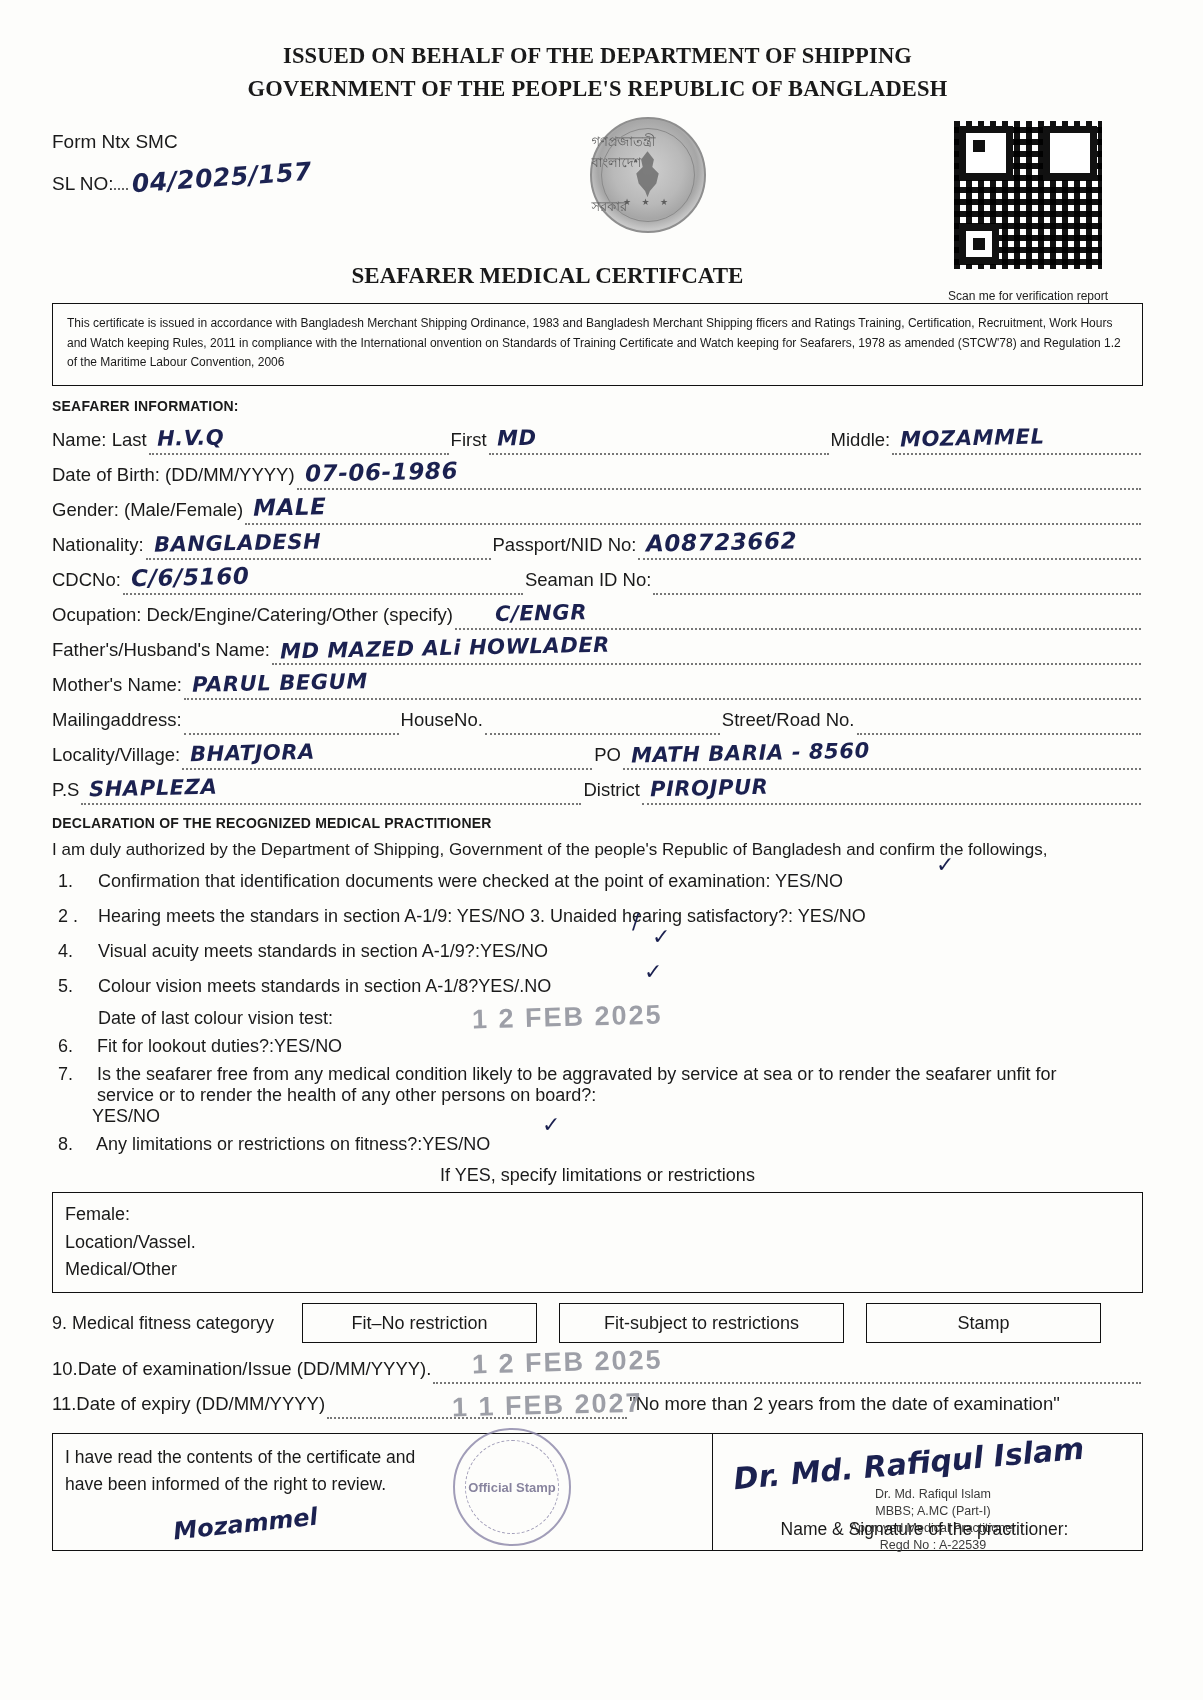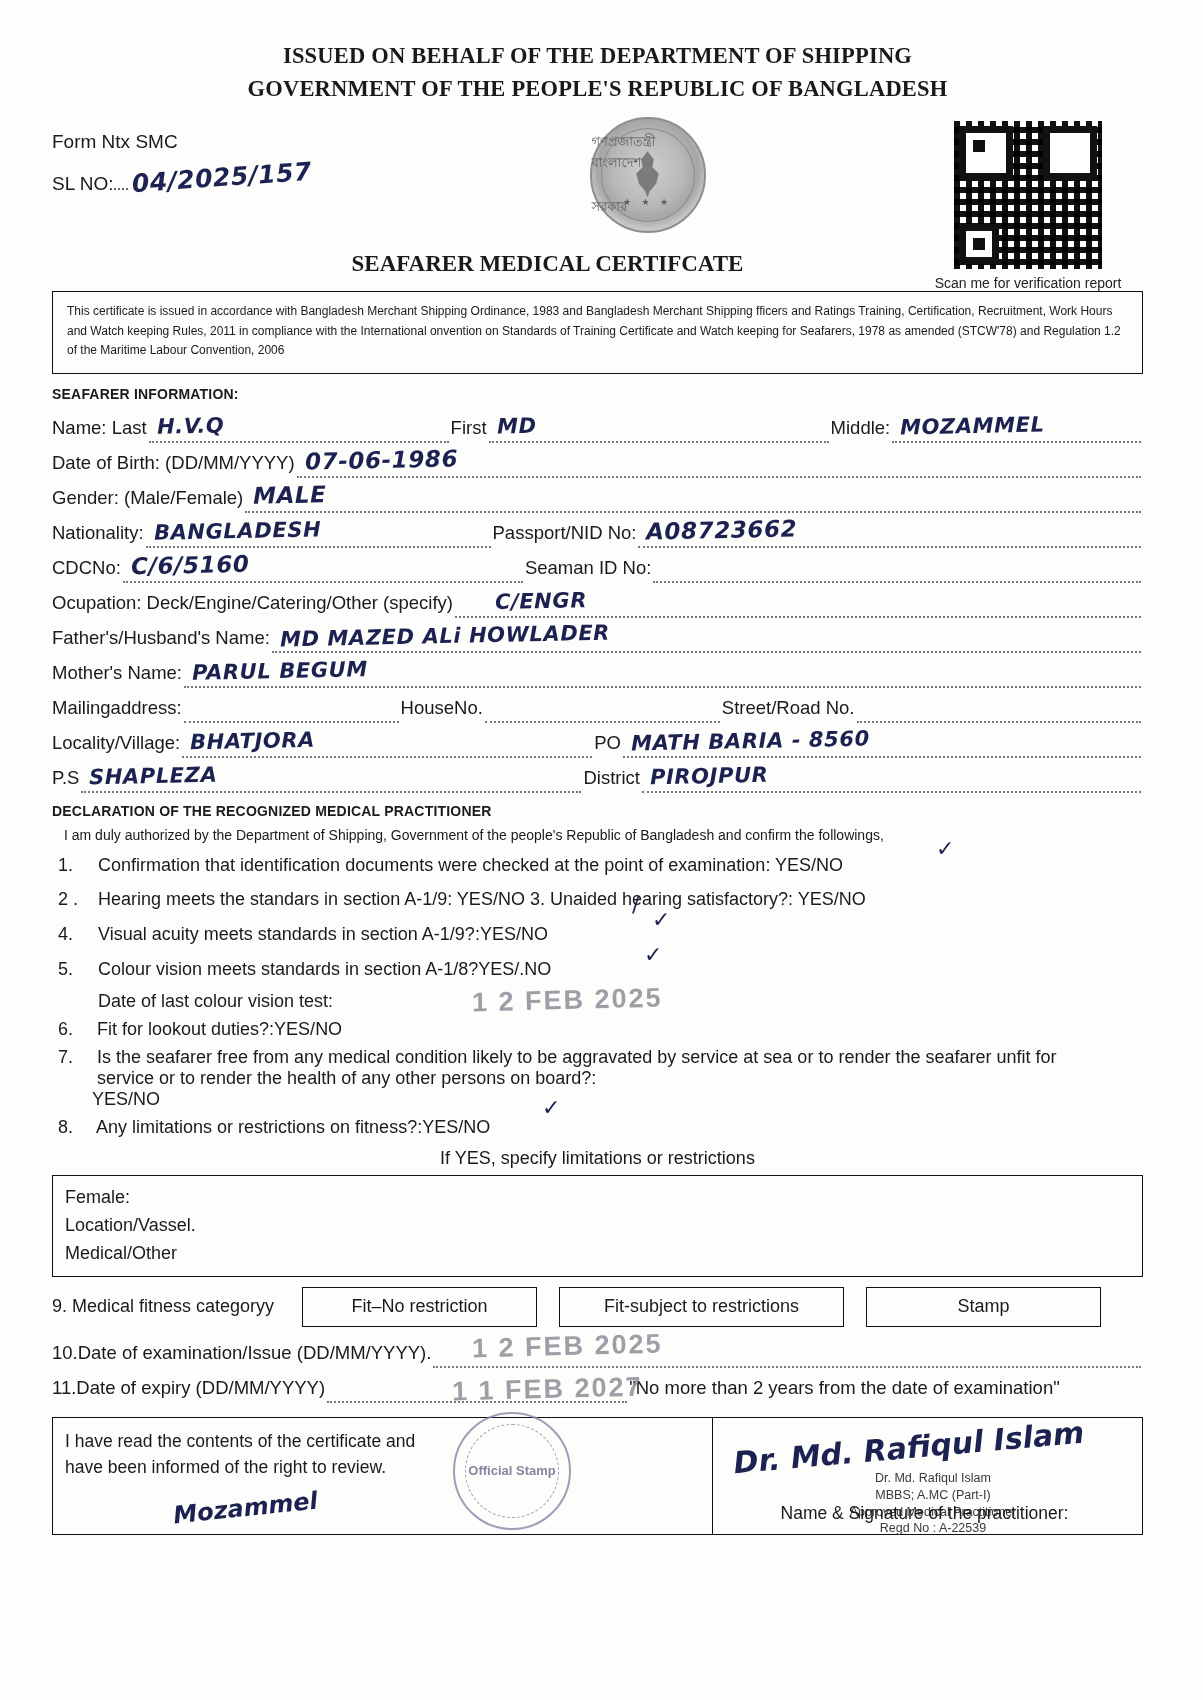--- a/index.html
+++ b/index.html
@@ -108,21 +108,21 @@
   .qr::before, .qr::after, .qr .eye3 {
     content: ""; position: absolute; width: 40px; height: 40px;
     border: 7px solid #111; background: #fff;
   }
   .qr::before { top: 5px; left: 5px; }
   .qr::after { top: 5px; right: 5px; }
   .qr .eye3 { bottom: 5px; left: 5px; }
   .qr .eyedot {
     position: absolute; width: 12px; height: 12px; background: #111;
   }
-  .qr-cap { font-size: 14px; margin-top: 6px; color: #222; }
+  .qr-cap { font-size: 12px; margin-top: 20px; color: #222; }
 
   .title {
     text-align: center;
     font-family: "Liberation Serif", serif;
     font-weight: bold;
     font-size: 23px;
     margin-top: -40px;
     margin-left: -100px;
   }
 
@@ -167,21 +167,21 @@
     font-style: italic;
     font-weight: bold;
     color: #1b2150;
     font-size: 21px;
     letter-spacing: .6px;
     white-space: nowrap;
     transform: rotate(-1.2deg);
   }
 
   
-  .decl-text { font-size: 14px; line-height: 1.5; margin-top: 4px; margin-left: 12px; }
+  .decl-text { font-size: 17px; line-height: 1.5; margin-top: 4px; }
   ol.decl { margin: 6px 0 0 0; padding-left: 0; list-style: none; }
   ol.decl li {
     font-size: 18px;
     line-height: 1.55;
     margin-bottom: 7px;
     position: relative;
     padding-left: 46px;
   }
   ol.decl li .num { position: absolute; left: 6px; top: 0; }
   .sub-line { padding-left: 46px; font-size: 18px; margin-bottom: 7px; }

